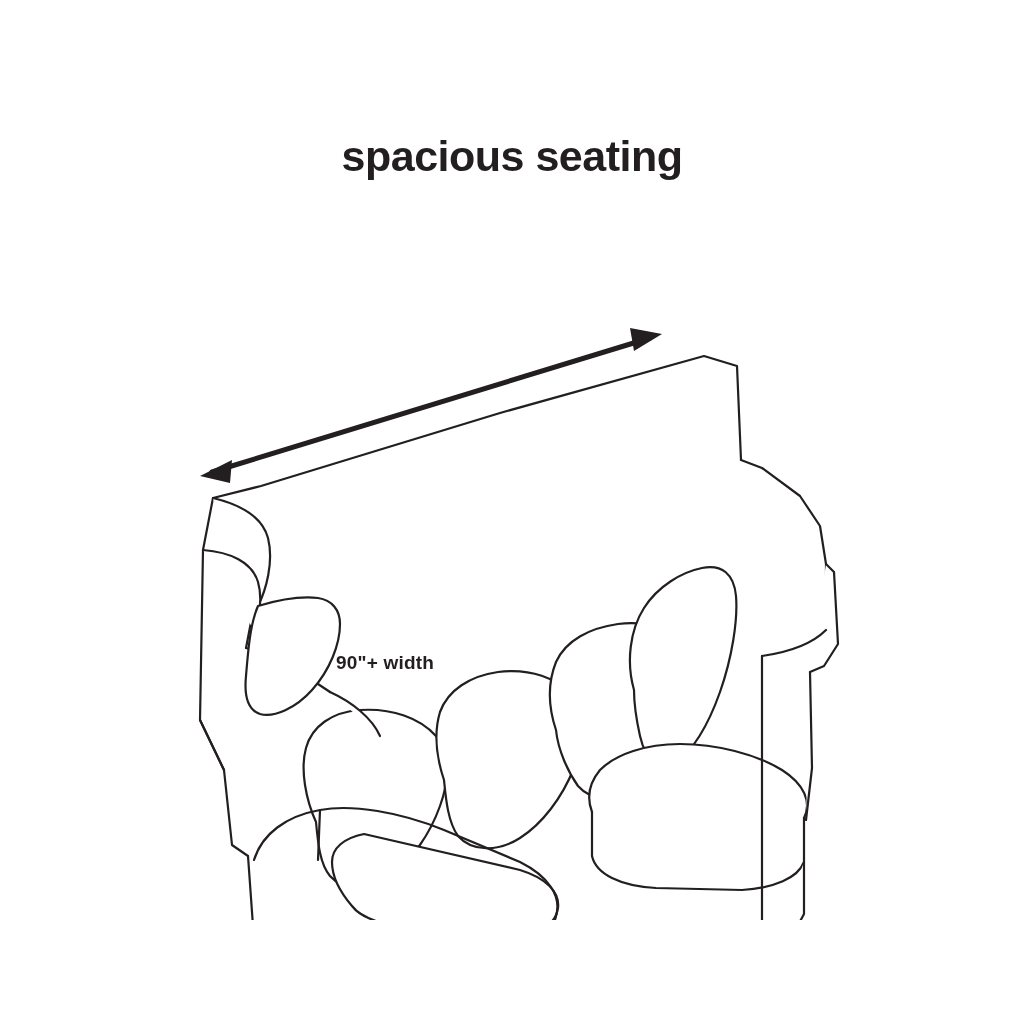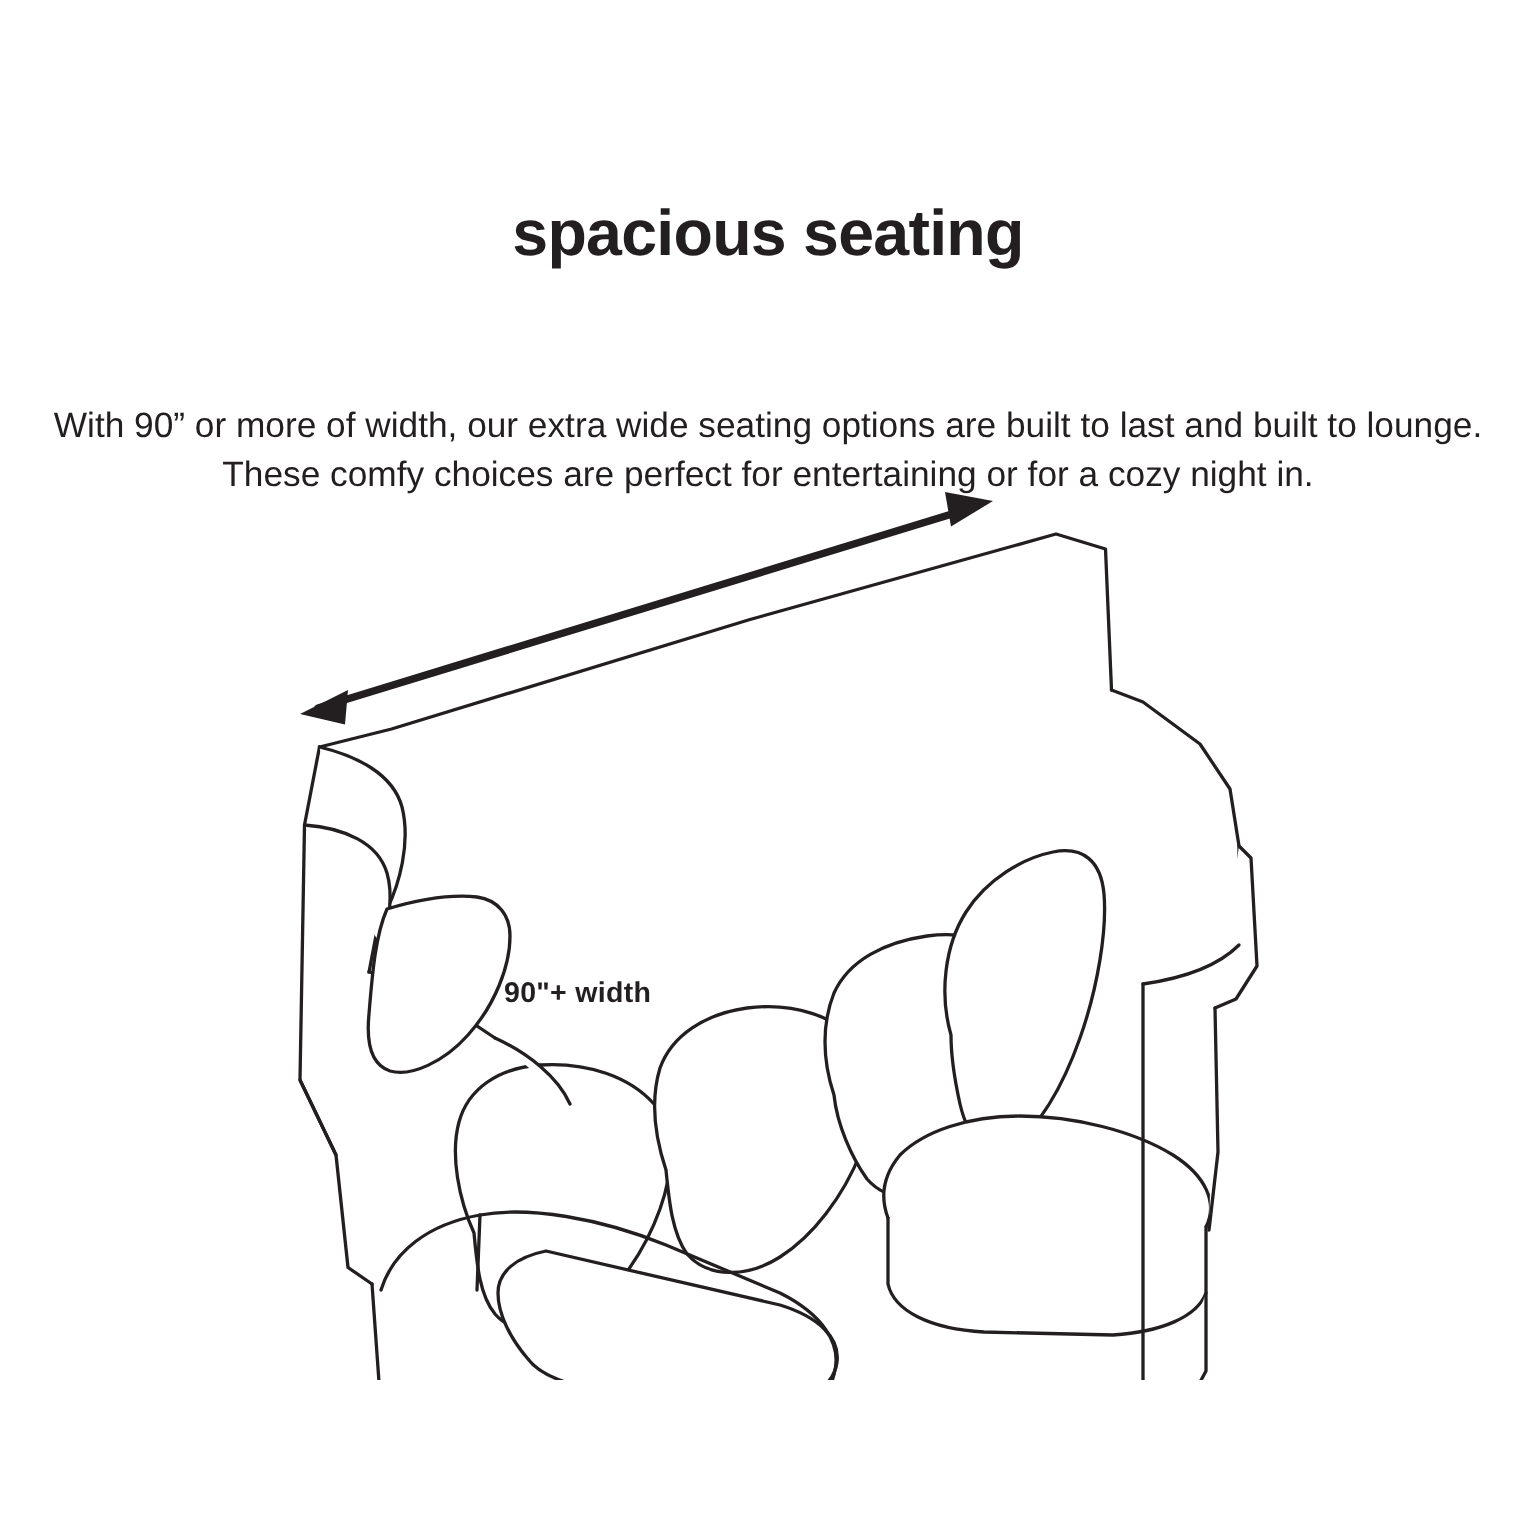--- a/index.html
+++ b/index.html
@@ -14,21 +14,20 @@
     color: #231f20;
     position: relative;
     overflow: hidden;
   }
   .page {
     position: absolute;
     inset: 0;
     display: flex;
     flex-direction: column;
     align-items: center;
-    gap: 36px;
   }
   .headline {
     margin-top: 133px;
     font-size: 43px;
     font-weight: bold;
     letter-spacing: -0.5px;
     color: #231f20;
     line-height: 1.1;
     text-align: center;
   }
@@ -68,24 +67,20 @@
     letter-spacing: 0.2px;
   }
 </style>
 </head>
 <body>
 
 <div class="page">
 
   <h1 class="headline">spacious seating</h1>
 
-  <div class="subcopy">
-    <span class="line">With 90” or more of width, our extra wide seating options are built to last and built to lounge.</span>
-    <span class="line">These comfy choices are perfect for entertaining or for a cozy night in.</span>
-  </div>
 
   <div class="illustration">
     <svg class="art" viewBox="0 0 1024 620">
       <g fill="none" stroke="#231f20" stroke-width="2.2" stroke-linejoin="round" stroke-linecap="round">
 
         <g stroke-width="5">
           <line x1="212" y1="172" x2="650" y2="38"></line>
         </g>
         <polygon points="200,176 232,160 230,183" fill="#231f20" stroke="none"></polygon>
         <polygon points="662,34 630,28 634,51" fill="#231f20" stroke="none"></polygon>

